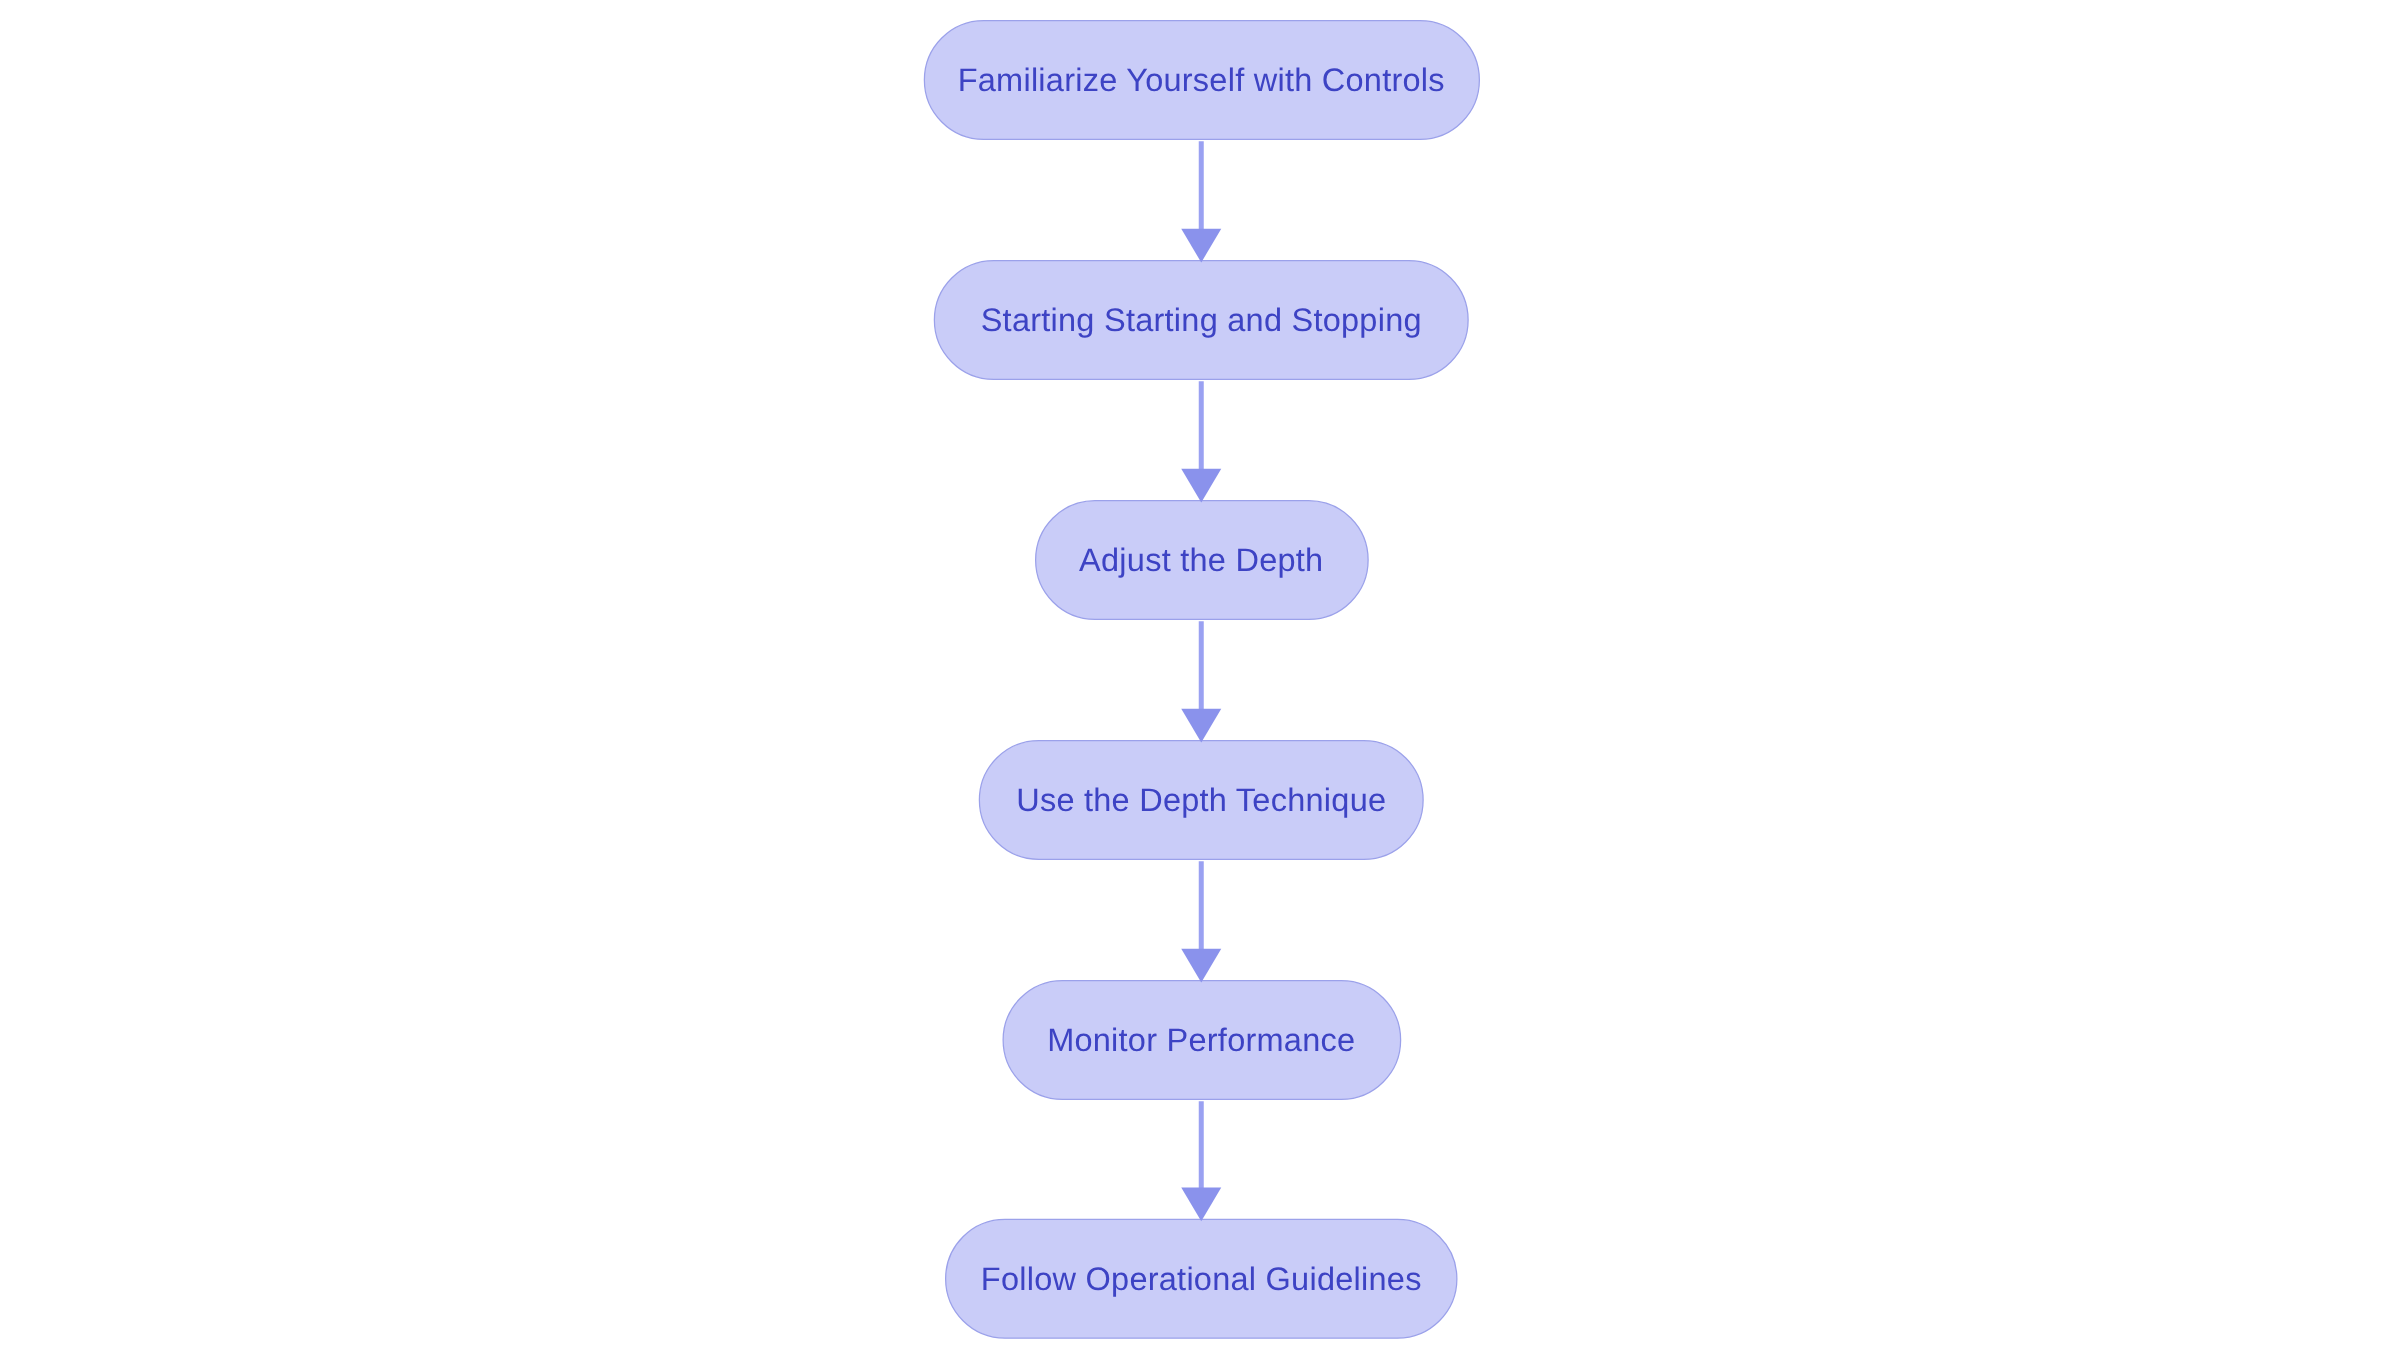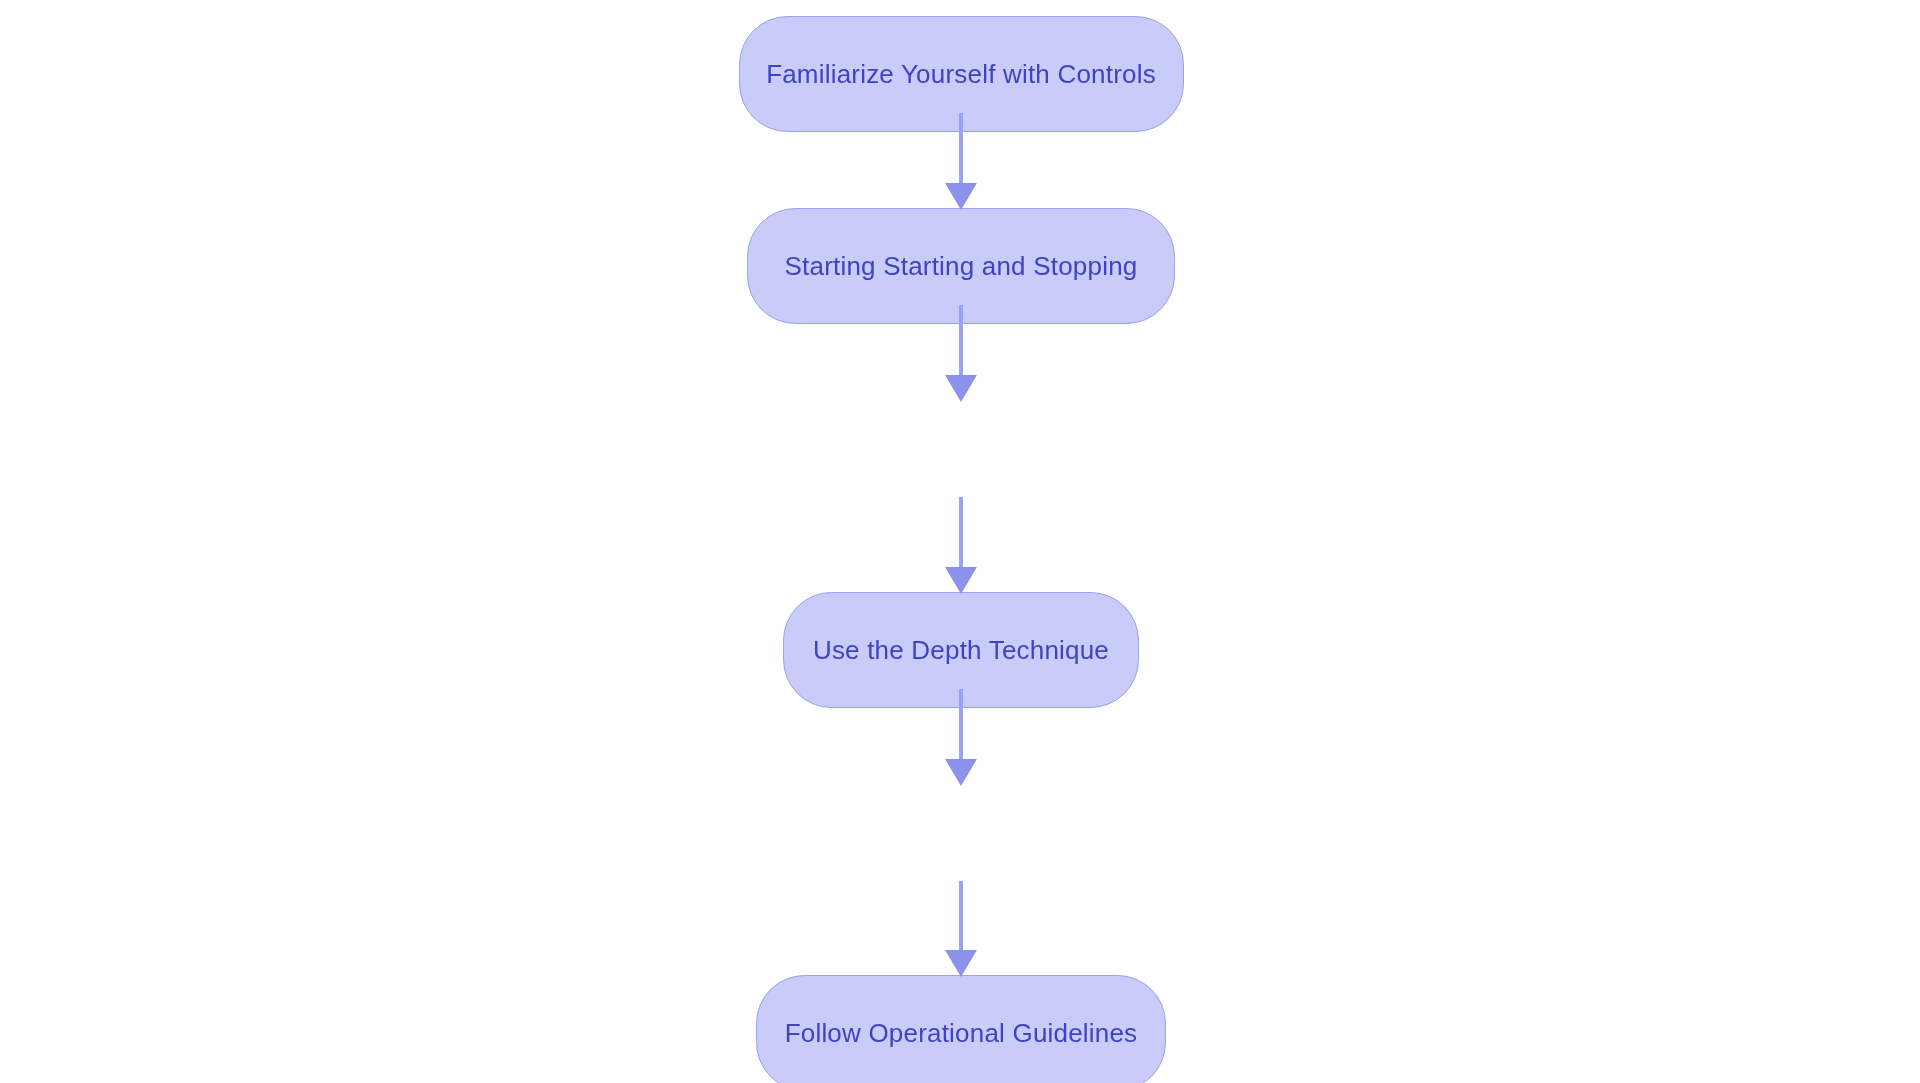--- a/index.html
+++ b/index.html
@@ -19,21 +19,21 @@
     position: relative;
     overflow: hidden;
   }
   .canvas {
     position: absolute;
     inset: 0;
   }
   .flow-node {
     position: absolute;
     box-sizing: border-box;
-    height: 116px;
+    height: 96px;
     border-radius: 48.5px;
     border: 1.5px solid var(--node-border);
     background: var(--node-fill);
     color: var(--node-text);
     font-size: 26px;
     line-height: 1;
     display: flex;
     align-items: center;
     justify-content: center;
     white-space: nowrap;
@@ -56,22 +56,28 @@
 </head>
 <body>
 
 <div class="canvas">
     <div class="flow-node" style="top: 16px; width: 445px; left: 738.5px;">
       <span>Familiarize Yourself with Controls</span>
     </div>
     <div class="flow-node" style="top: 208px; width: 428px; left: 747px;">
       <span>Starting Starting and Stopping</span>
     </div>
+    <div class="flow-node" style="top: 400px; width: 267px; left: 827.5px;">
+      <span>Adjust the Depth</span>
+    </div>
     <div class="flow-node" style="top: 592px; width: 356px; left: 783px;">
       <span>Use the Depth Technique</span>
+    </div>
+    <div class="flow-node" style="top: 784px; width: 319px; left: 801.5px;">
+      <span>Monitor Performance</span>
     </div>
     <div class="flow-node" style="top: 975px; width: 410px; left: 756px; justify-content: center;">
       <span>Follow Operational Guidelines</span>
     </div>
     <div>
       <div class="connector-line" style="left: 959px; top: 113px; height: 72px;"></div>
       <div class="arrow-head" style="left: 945px; top: 183px;"></div>
     </div>
     <div>
       <div class="connector-line" style="left: 959px; top: 305px; height: 72px;"></div>

